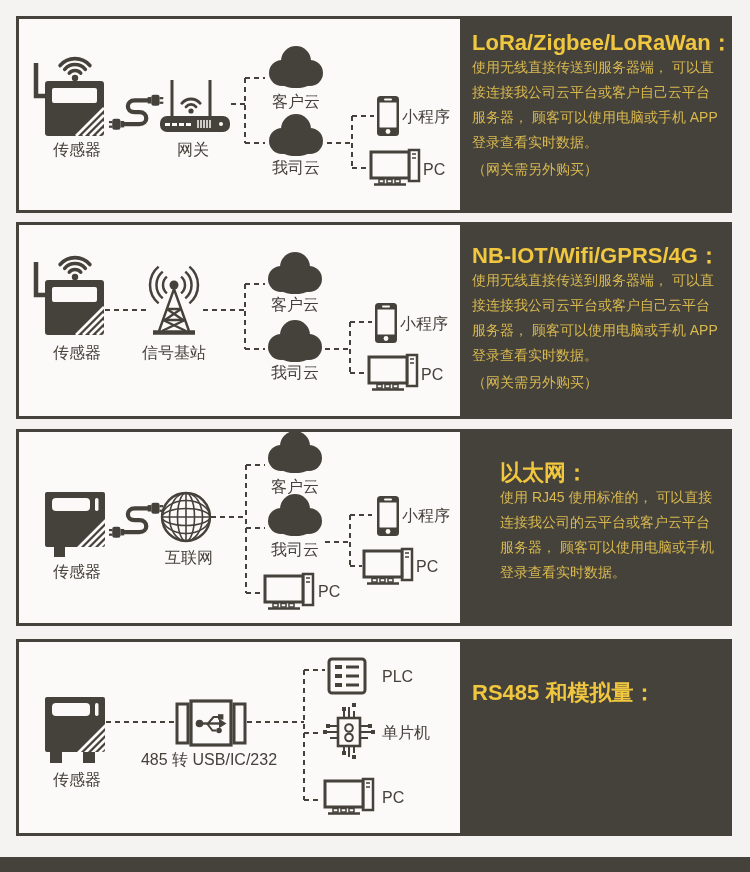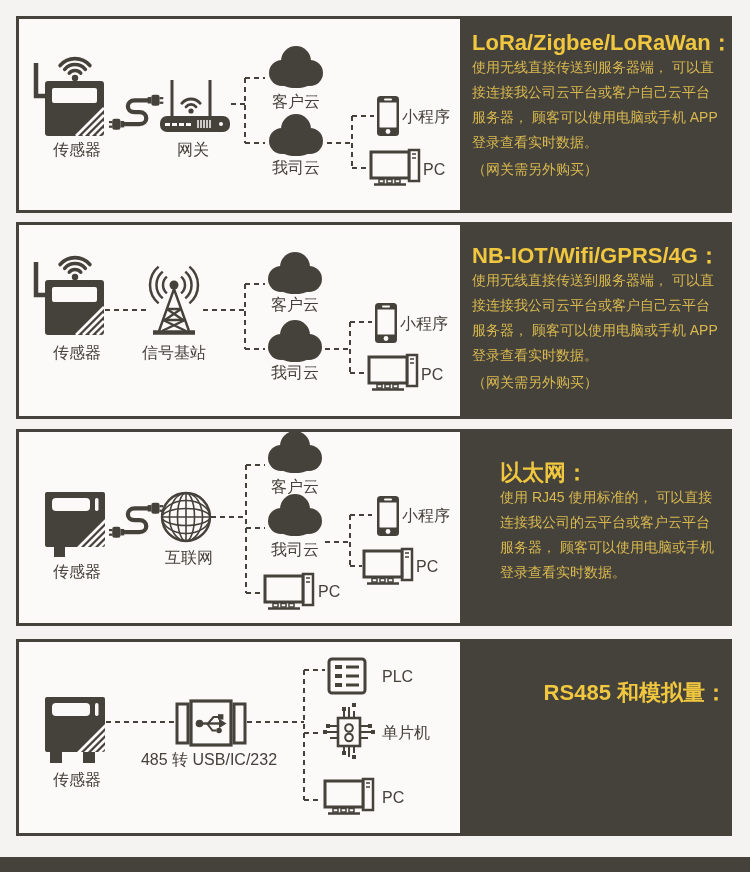--- a/index.html
+++ b/index.html
@@ -369,19 +369,19 @@
           </g>
         </g>
         <text x="363" y="96">单片机</text>
 
         <g>
             <use href="#pcicon" x="306" y="137"></use>
           </g>
         <text x="363" y="161">PC</text>
       </svg>
     </div>
-    <div class="info" style="padding-top:38px; padding-right:2px;text-align:right;">
+    <div class="info" style="padding-top:38px; padding-right:2px;">
       <h3>RS485 和模拟量：</h3>
     </div>
   </div>
 
   <div class="bottombar"></div>
 </div>
 
 </body></html>

